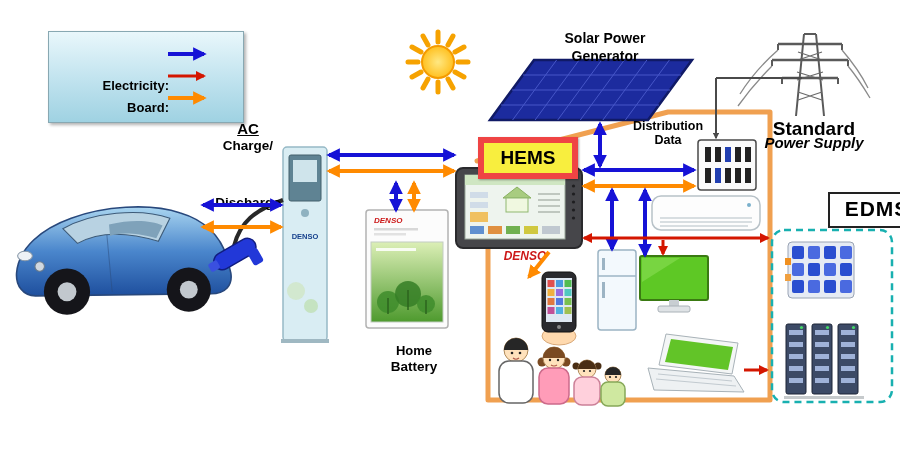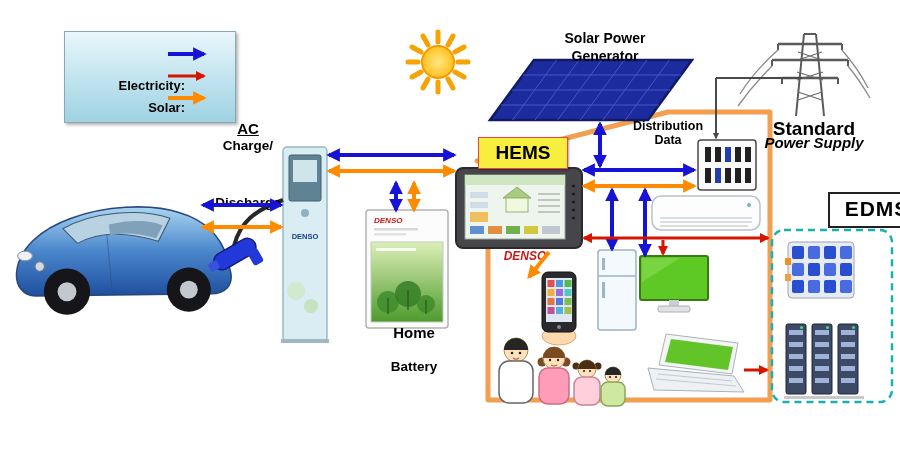--- a/index.html
+++ b/index.html
@@ -3,38 +3,38 @@
 <meta charset="utf-8">
 <style>
   html,body{margin:0;padding:0;background:#fff;}
   #stage{position:relative;width:900px;height:450px;background:#ffffff;overflow:hidden;
          font-family:"Liberation Sans",sans-serif;}
   #gfx{position:absolute;left:0;top:0;z-index:1;}
   #arrows{position:absolute;left:0;top:0;z-index:5;pointer-events:none;}
   .lbl{position:absolute;z-index:3;font-weight:bold;color:#000;line-height:1.15;}
   .ctr{text-align:center;}
   
-  #legend{position:absolute;z-index:3;left:64px;top:31px;width:170px;height:90px;
+  #legend{position:absolute;z-index:3;left:48px;top:31px;width:170px;height:90px;
           background:linear-gradient(180deg,#e9f7fb 0%,#bfe2ee 55%,#9fd2e2 100%);
-          border:1px solid #88a8b2;box-shadow:2px 2px 3px rgba(0,0,0,.3);}
+          border:1px solid #88a8b2;box-shadow:2px 2px 3px rgba(0,0,0,.3);padding-left:24px;}
   .legend-label{position:absolute;left:8px;width:112px;text-align:right;
                 font-size:13px;font-weight:bold;height:18px;line-height:18px;}
   
   #phv-label{left:70px;top:342px;width:96px;height:34px;font-size:21px;line-height:34px;
              background:linear-gradient(180deg,#cdeefb,#86cbe8);border:1px solid #63aed0;border-radius:10px;}
   #hems-label{left:478px;top:137px;width:88px;height:30px;font-size:19px;line-height:30px;
-              background:#f8ee3e;border:1px solid #ef4444;box-shadow:1px 1px 2px rgba(0,0,0,.35);}
+              background:#f8ee3e;border:6px solid #ef4444;box-shadow:1px 1px 2px rgba(0,0,0,.35);}
   #edms-label{left:828px;top:192px;width:94px;height:32px;font-size:21px;line-height:29px;
               background:#fff;border:2px solid #222;letter-spacing:1px;}
   
   #ac-l1{left:212px;top:120px;width:72px;font-size:15px;text-decoration:underline;}
   #ac-l2{left:212px;top:138px;width:72px;font-size:13.5px;}
   #ac-l3{left:212px;top:155px;width:72px;font-size:13.5px;margin-top:40px;}
   #stand-label{left:244px;top:342px;width:122px;font-size:13.5px;}
-  #battery-l1{left:376px;top:324px;width:76px;font-size:15px;}
+  #battery-l1{left:376px;top:344px;width:76px;font-size:13px;}
   #battery-l2{left:376px;top:359px;width:76px;font-size:13.5px;}
   #solar-l1{left:538px;top:30px;width:134px;font-size:14px;}
   #solar-l2{left:538px;top:48px;width:134px;font-size:14px;}
   #dist-l1{left:628px;top:119px;width:80px;font-size:12.5px;}
   #dist-l2{left:628px;top:133px;width:80px;font-size:12.5px;}
   #supply-l1{left:760px;top:118px;width:108px;font-size:19px;}
   #supply-l2{left:760px;top:134px;width:108px;font-size:15px;font-style:italic;}
   #denso-hems{left:490px;top:250px;width:70px;font-size:12px;color:#cc1818;font-style:italic;}
 </style>
 </head>
@@ -295,21 +295,21 @@
         <rect x="55" y="38" width="14" height="5" fill="#9fb2d8"></rect>
           <rect x="55" y="50" width="14" height="5" fill="#9fb2d8"></rect>
         <rect x="55" y="62" width="14" height="5" fill="#9fb2d8"></rect>
           <circle cx="67.5" cy="11.5" r="1.6" fill="#44d868"></circle>
       </g>
     </g>
   </svg>
 
   <div id="legend">
     <span class="legend-label" style="top:45px">Electricity:</span>
-    <span class="legend-label" style="top:67px">Solar:</span>
+    <span class="legend-label" style="top:67px">Board:</span>
   </div>
 
   <div class="lbl ctr" id="hems-label">HEMS</div>
   <div class="lbl ctr" id="edms-label">EDMS</div>
 
   <div class="lbl ctr" id="ac-l1">AC</div>
   <div class="lbl ctr" id="ac-l2">Charge/</div>
   <div class="lbl ctr" id="ac-l3">Discharge</div>
 
   <div class="lbl ctr" id="battery-l1">Home</div>

